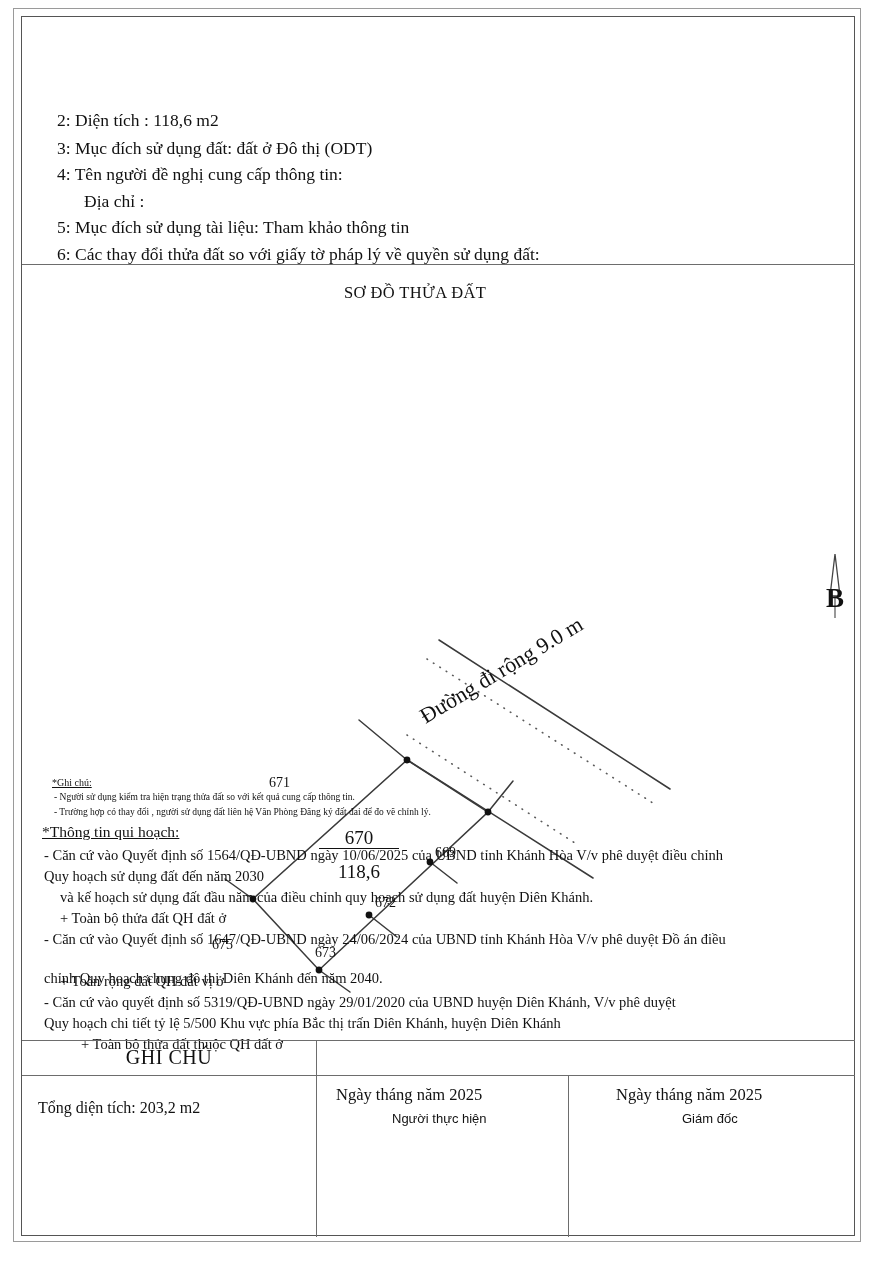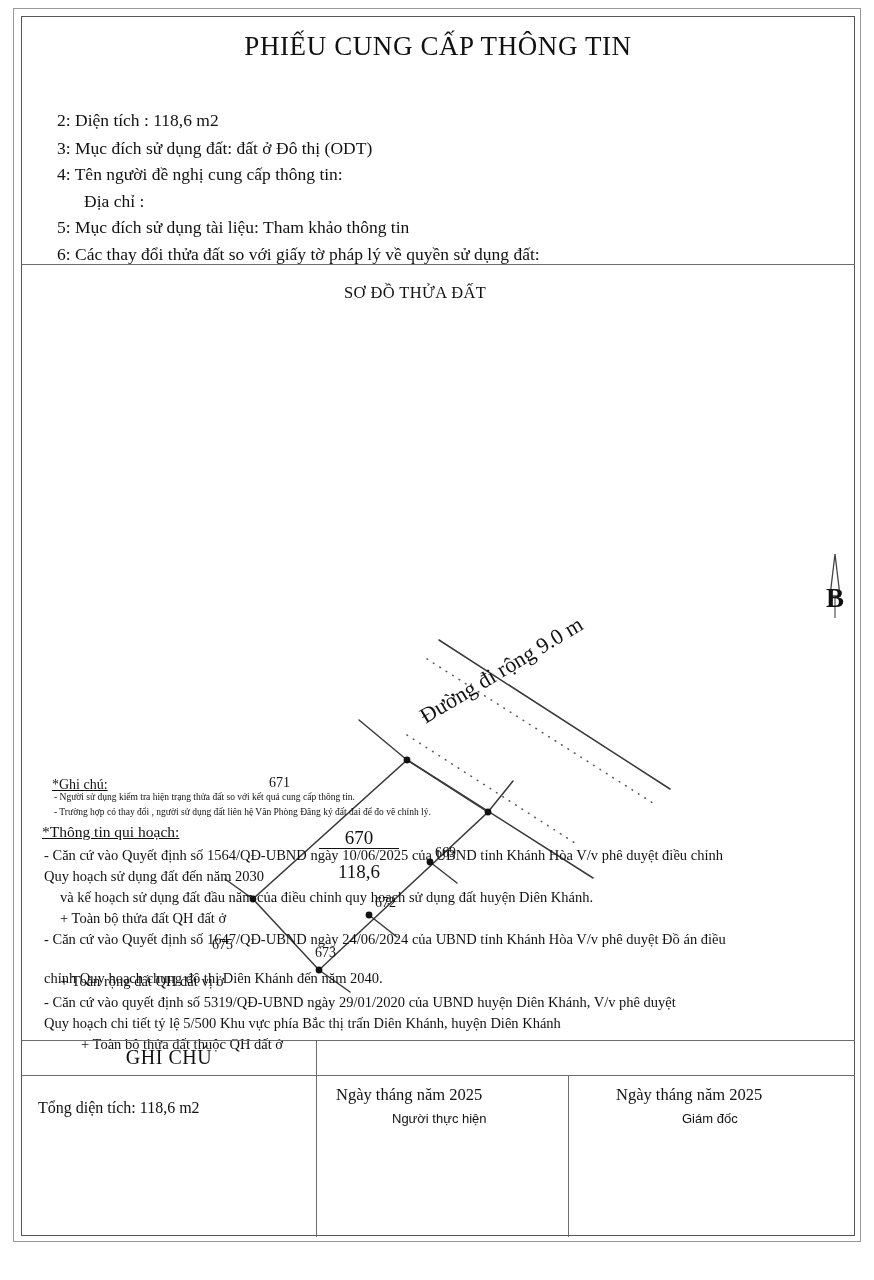--- a/index.html
+++ b/index.html
@@ -75,21 +75,21 @@
     position:absolute;left:400px;top:440px;
     font-size:22px;white-space:nowrap;
     transform:rotate(-31deg);transform-origin:left center;
     font-family:"Liberation Serif",serif;
   }
 
   
   #notes-region{position:absolute;left:22px;top:770px;width:833px;height:268px;}
   .note-tiny{position:absolute;font-size:9.5px;white-space:nowrap;line-height:1;}
   .note-tiny.underline{text-decoration:underline;}
-  #note-ghichu{left:30px;top:8px;font-size:14px;}
+  #note-ghichu{left:30px;top:8px;font-size:10px;}
   #note-t1{left:32px;top:23px;}
   #note-t2{left:32px;top:38px;}
   .note-line{position:absolute;font-size:14.5px;white-space:nowrap;line-height:1;}
   #note-h2{left:20px;top:54px;font-size:15.5px;text-decoration:underline;}
   #note-l1{left:22px;top:78px;}
   #note-l2{left:22px;top:99px;}
   #note-l3{left:38px;top:120px;}
   #note-l4{left:38px;top:141px;}
   #note-l5{left:22px;top:162px;}
   #note-l6{left:22px;top:201px;}
@@ -132,21 +132,20 @@
   #sign2-date{left:594px;top:44px;}
   #sign2-role{left:660px;top:70px;}
 </style>
 </head>
 <body>
 
 <div id="page-frame"></div>
 <div id="page-frame-inner"></div>
 
 <div id="header-block">
-  <div id="doc-title">PHIẾU CUNG CẤP THÔNG TIN</div>
   <div class="hdr-line" id="hdr-2">2: Diện tích : 118,6 m2</div>
   <div class="hdr-line" id="hdr-3">3: Mục đích sử dụng đất: đất ở Đô thị (ODT)</div>
   <div class="hdr-line" id="hdr-4">4: Tên người đề nghị cung cấp thông tin:</div>
   <div class="hdr-line" id="hdr-5">Địa chỉ :</div>
   <div class="hdr-line" id="hdr-6">5: Mục đích sử dụng tài liệu: Tham khảo thông tin</div>
   <div class="hdr-line" id="hdr-7">6: Các thay đổi thửa đất so với giấy tờ pháp lý về quyền sử dụng đất:</div>
 </div>
 
 <div id="divider-header-diagram"></div>
 
@@ -228,20 +227,20 @@
   <div class="note-line" id="note-l9">Quy hoạch chi tiết tỷ lệ 5/500 Khu vực phía Bắc thị trấn Diên Khánh, huyện Diên Khánh</div>
   <div class="note-line" id="note-l10">+ Toàn bộ thửa đất thuộc QH đất ở</div>
 </div>
 
 <div id="bottom-table">
   <div id="table-head-row"></div>
   <div id="col-div-1"></div>
   <div id="col-div-2"></div>
 
   <div id="th-ghichu">GHI CHÚ</div>
-  <div id="cell-total">Tổng diện tích: 118,6 m2</div>
+  <div id="cell-total">Tổng diện tích: 203,2 m2</div>
 
   <div class="sign-date" id="sign1-date">Ngày      tháng      năm 2025</div>
   <div class="sign-role" id="sign1-role">Người thực hiện</div>
 
   <div class="sign-date" id="sign2-date">Ngày      tháng      năm 2025</div>
   <div class="sign-role" id="sign2-role">Giám đốc</div>
 </div>
 
 </body></html>

